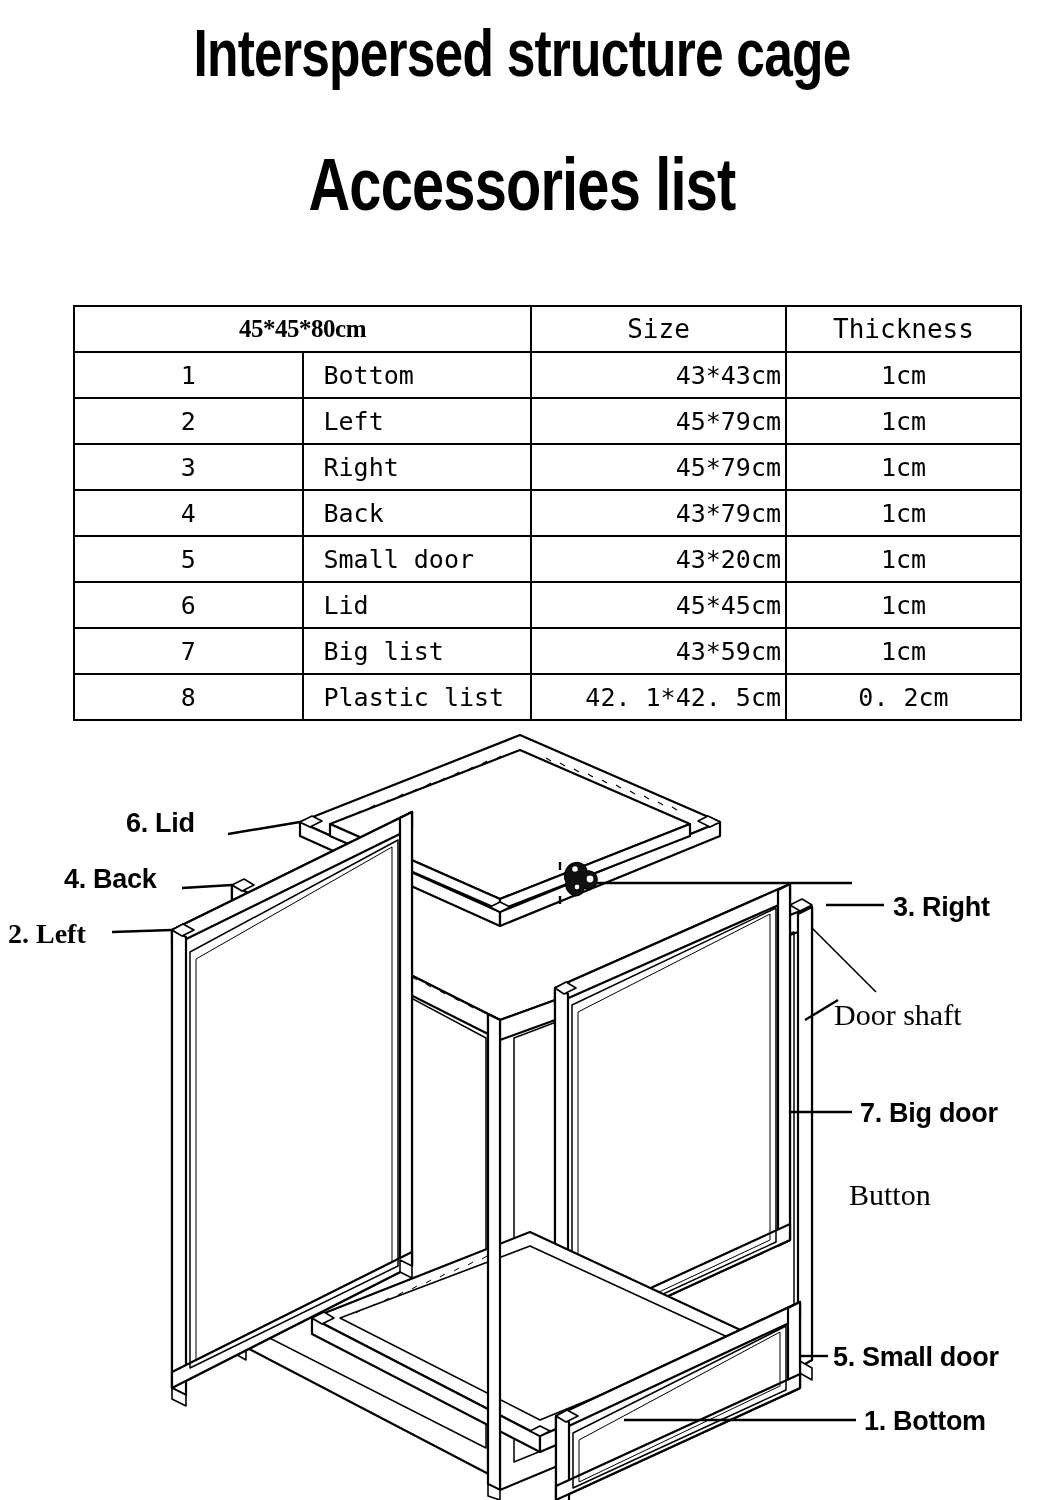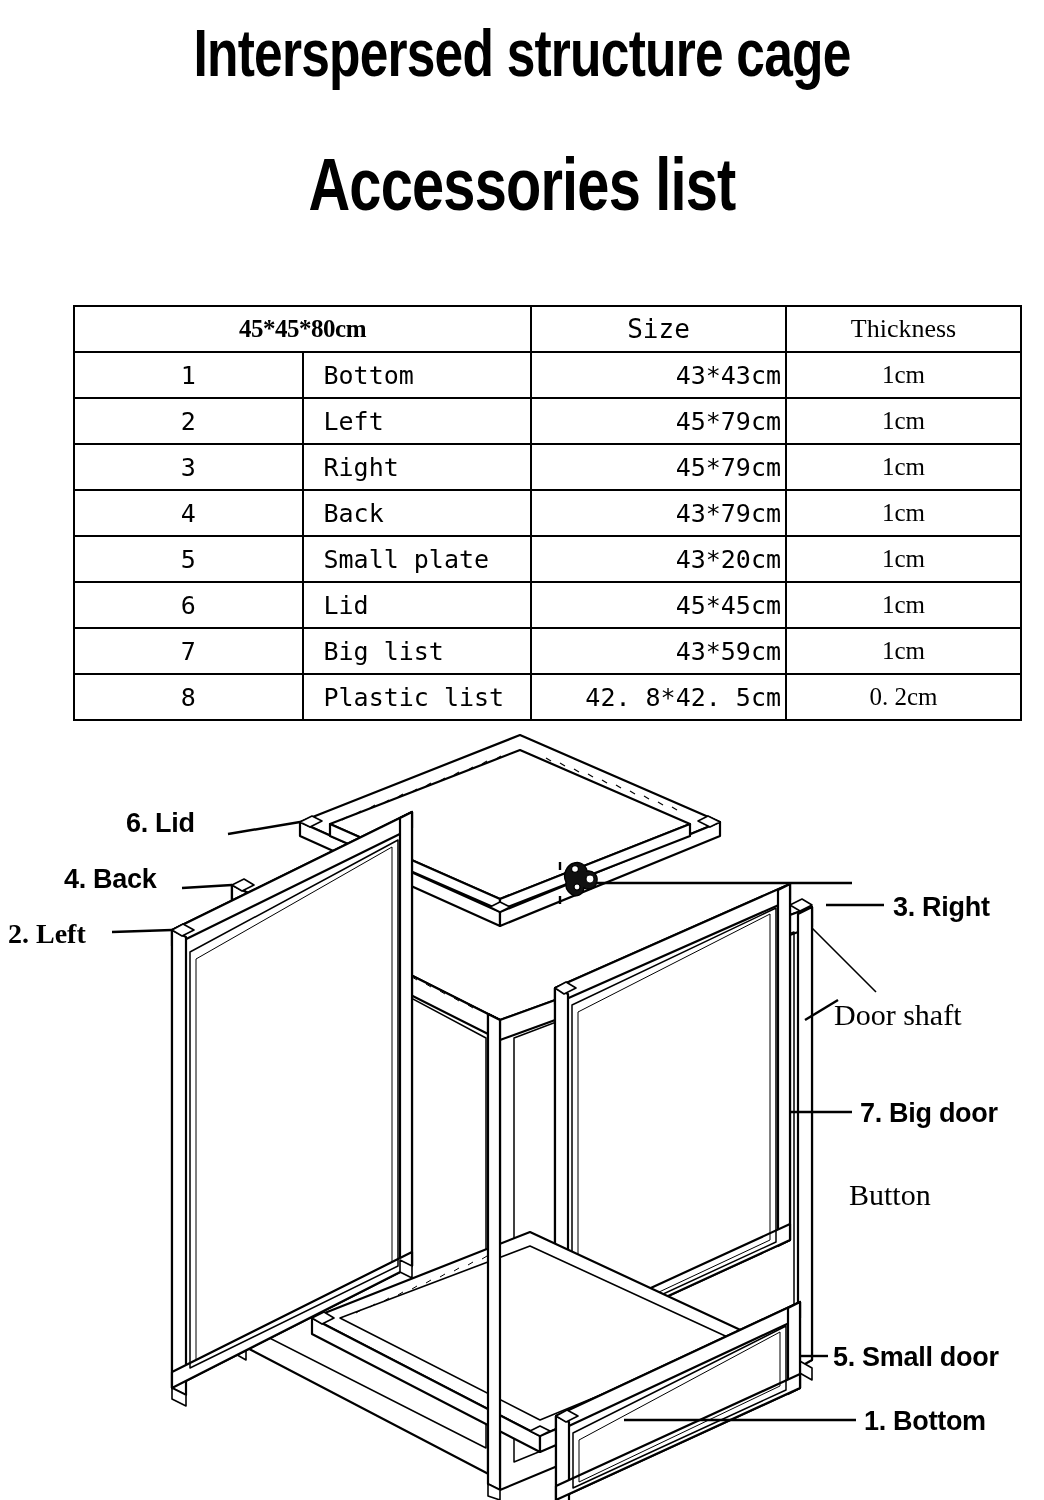--- a/index.html
+++ b/index.html
@@ -36,21 +36,21 @@
     border:2px solid #000;
     font-weight:normal;
     font-size:25px;
     height:44px;
     padding:0 4px;
     color:#000;
   }
   .spec-table .c-idx{width:100px;text-align:center;}
   .spec-table .c-name{width:275px;text-align:left;padding-left:20px;}
   .spec-table .c-size{width:245px;text-align:right;}
-  .spec-table .c-thk{width:225px;text-align:center;font-family:Liberation Serif, serif;}
+  .spec-table .c-thk{width:225px;text-align:center;}
   .spec-table .hdr-span{
     text-align:center;font-weight:bold;font-size:25px;
     font-family:"Liberation Serif", serif;
     letter-spacing:-0.5px;
   }
   .spec-table .hdr{text-align:center;font-size:26px;border-radius:23px;}
   
   .diagram{position:absolute;left:0;top:700px;width:844px;height:800px;}
   .diagram svg{display:block;}
   .lbl{
@@ -101,40 +101,40 @@
       <td class="c-thk">1cm</td>
     </tr>
     <tr>
       <td class="c-idx">4</td>
       <td class="c-name">Back</td>
       <td class="c-size">43*79cm</td>
       <td class="c-thk">1cm</td>
     </tr>
     <tr>
       <td class="c-idx">5</td>
-      <td class="c-name">Small plate</td>
+      <td class="c-name">Small door</td>
       <td class="c-size">43*20cm</td>
       <td class="c-thk">1cm</td>
     </tr>
     <tr>
       <td class="c-idx">6</td>
       <td class="c-name">Lid</td>
       <td class="c-size">45*45cm</td>
       <td class="c-thk">1cm</td>
     </tr>
     <tr>
       <td class="c-idx">7</td>
       <td class="c-name">Big list</td>
       <td class="c-size">43*59cm</td>
       <td class="c-thk">1cm</td>
     </tr>
     <tr>
       <td class="c-idx">8</td>
       <td class="c-name">Plastic list</td>
-      <td class="c-size">42. 8*42. 5cm</td>
+      <td class="c-size">42. 1*42. 5cm</td>
       <td class="c-thk">0. 2cm</td>
     </tr>
   </tbody>
 </table>
 
 <div class="diagram">
 <svg width="1044" height="800" viewBox="0 0 1044 800" xmlns="http://www.w3.org/2000/svg">
   <defs>
     <g id="ignore"></g>
   </defs>

